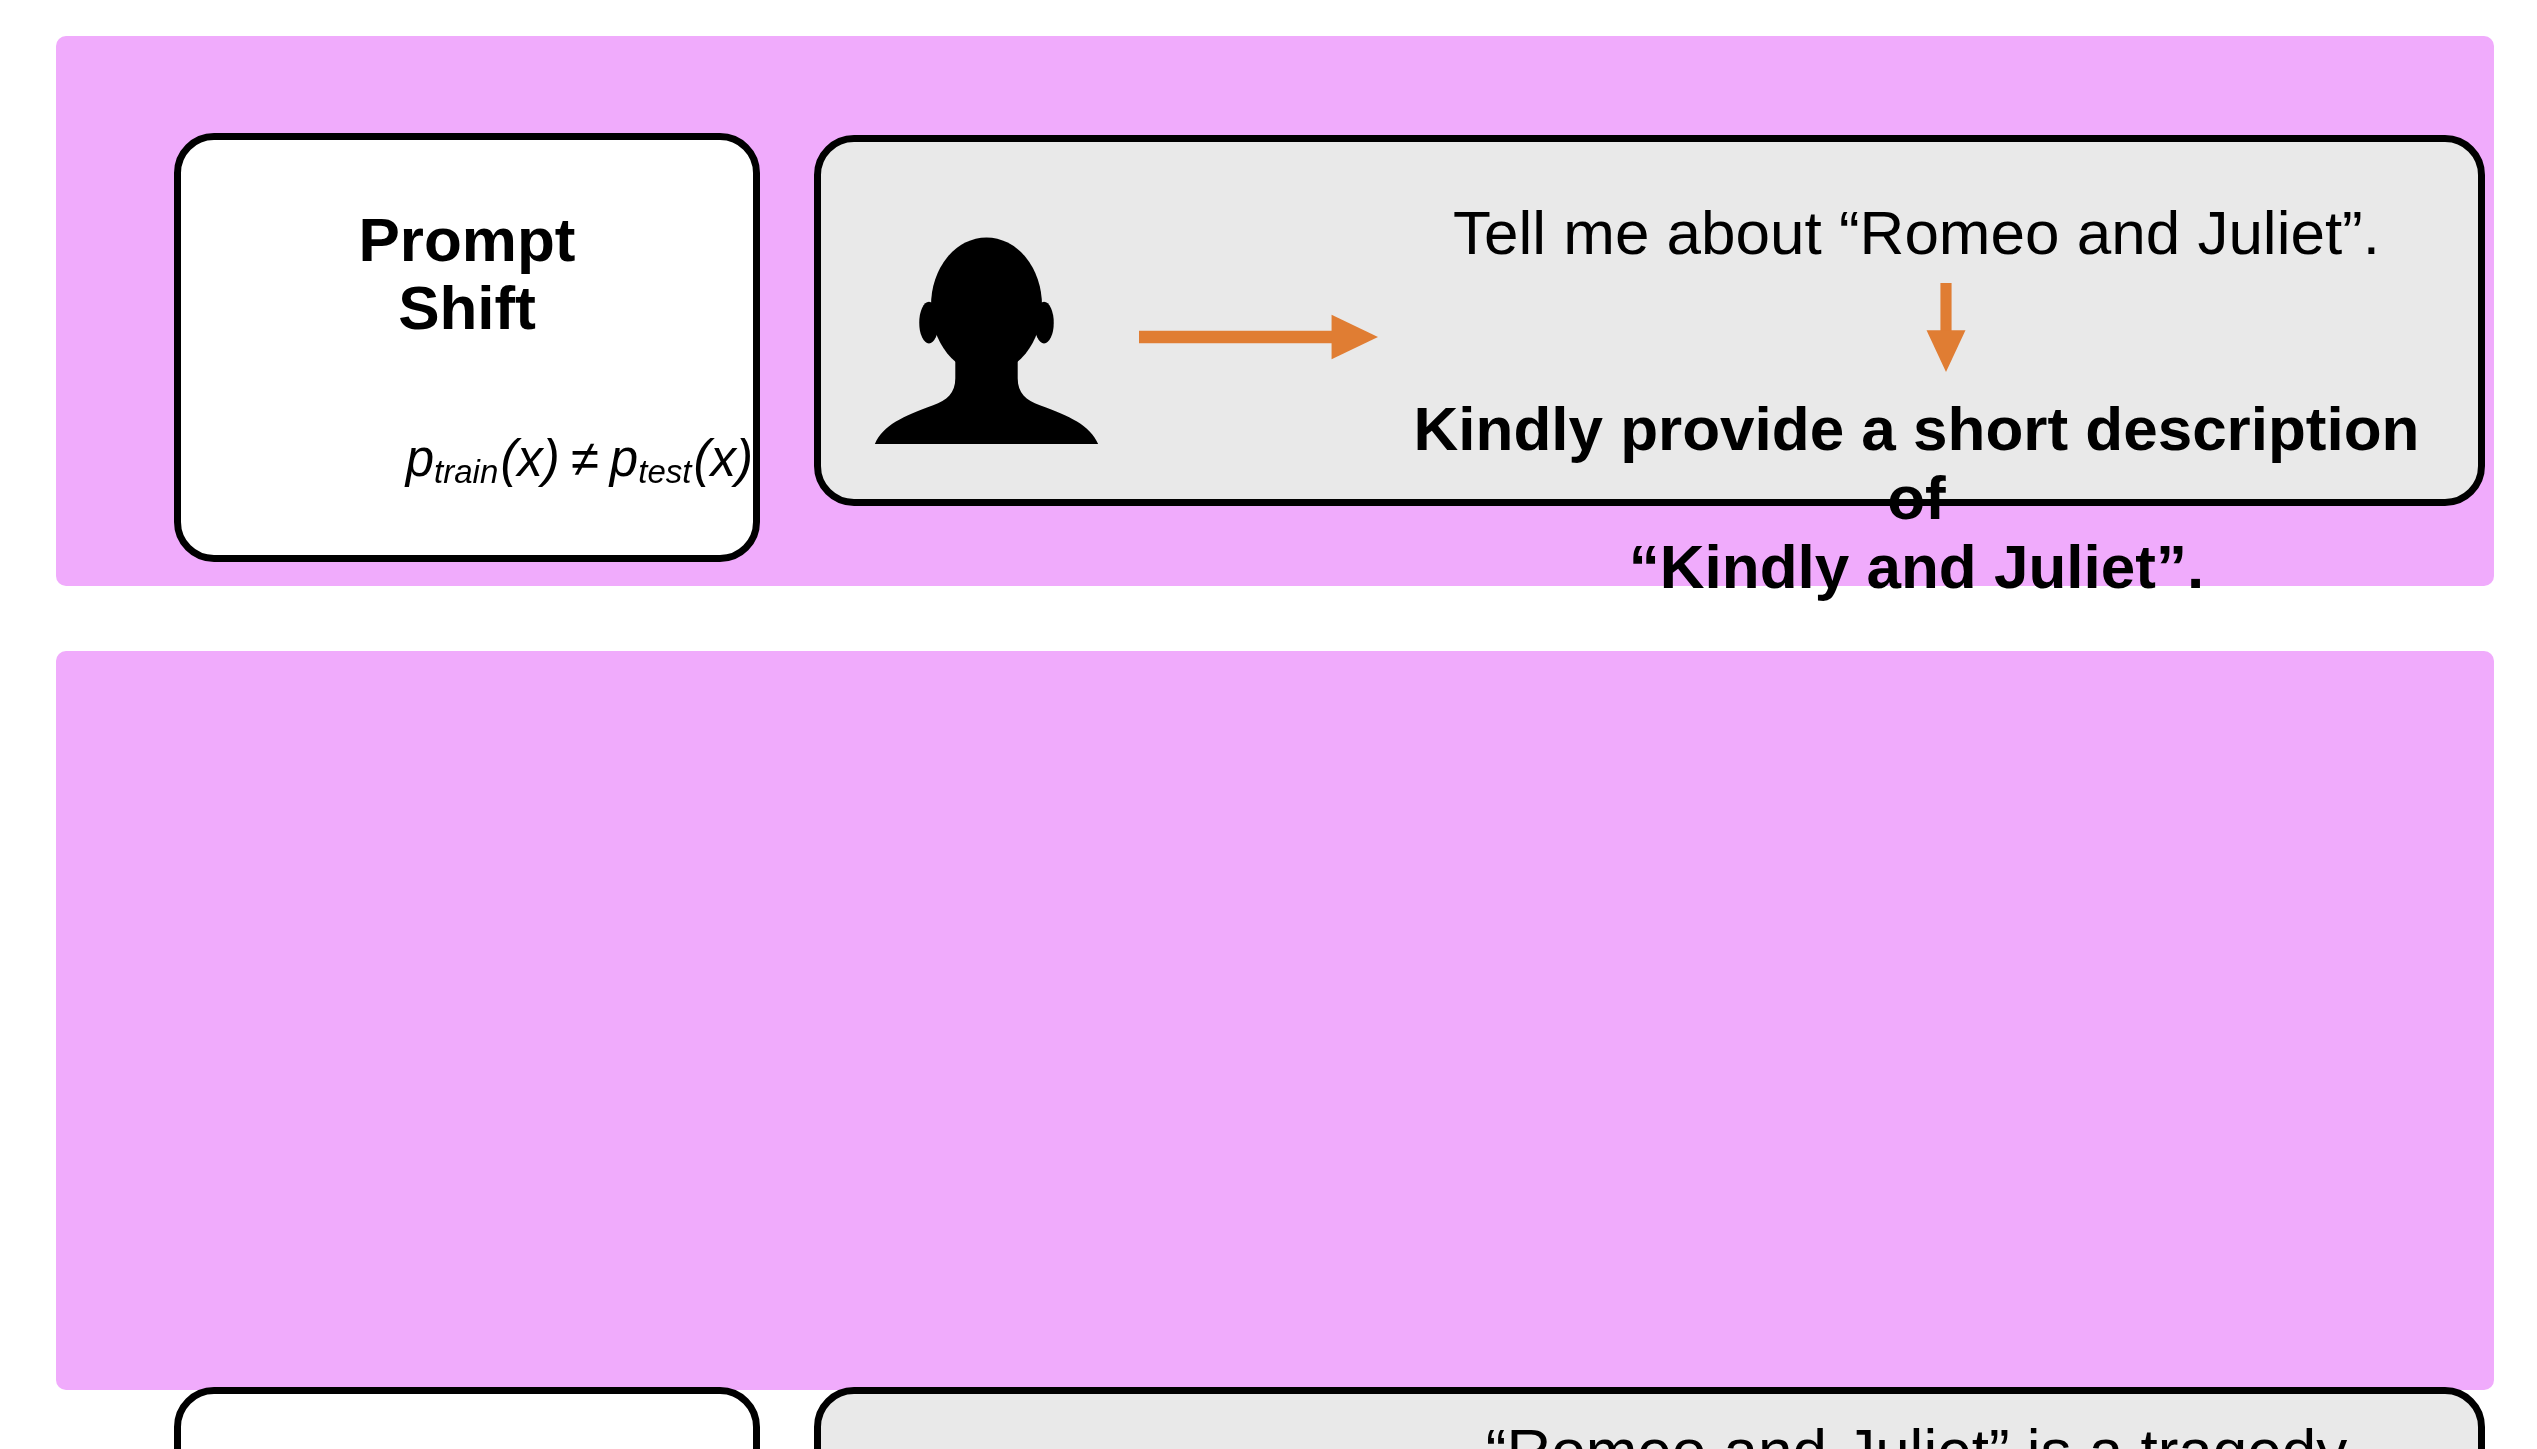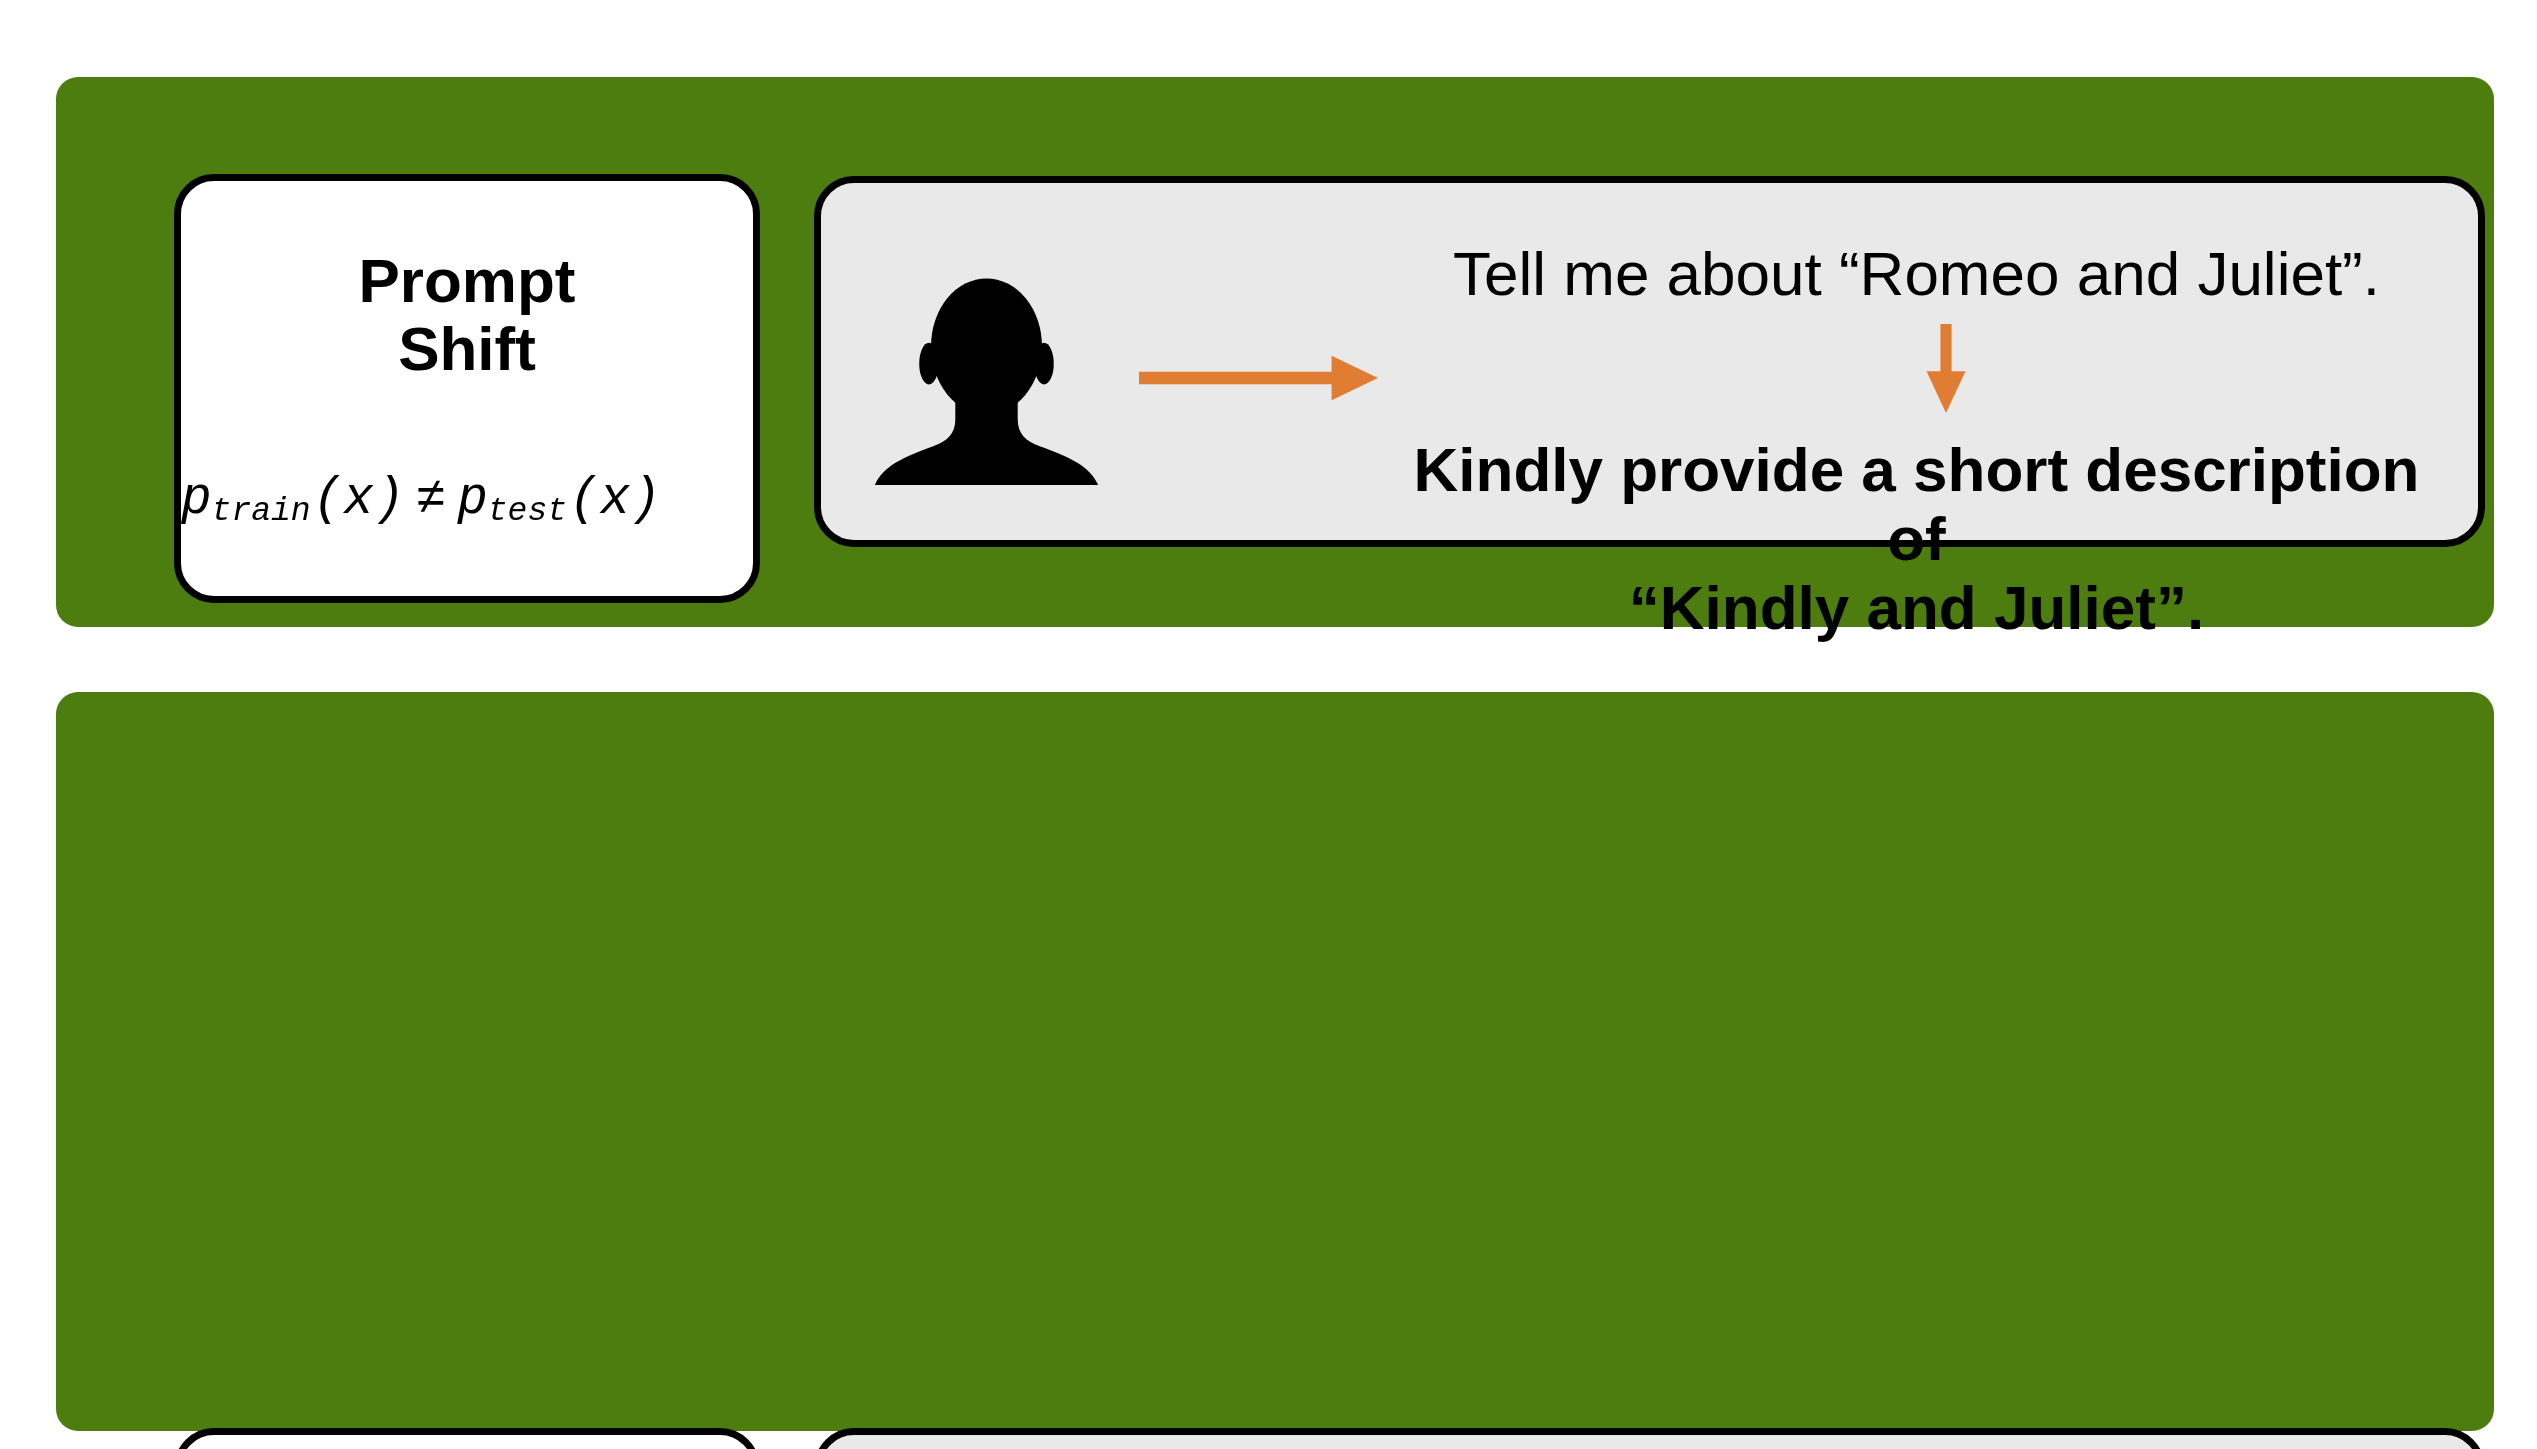--- a/index.html
+++ b/index.html
@@ -1,42 +1,42 @@
 <!DOCTYPE html>
 <html style="font-size:11px"><head>
 <meta charset="utf-8">
 <style>
   html,body{margin:0;padding:0;}
   body{
     width:2538px;height:1449px;position:relative;background:#ffffff;
     font-family:"Liberation Sans",sans-serif;color:#000;
     -webkit-font-smoothing:antialiased;
   }
-  .band{position:absolute;background:#4d7c0f;border-radius:22px;margin-top:41px;}
+  .band{position:absolute;background:#f0abfc;border-radius:10px;}
   #band-top{left:56px;top:36px;width:2438px;height:550px;}
   #band-bottom{left:56px;top:651px;width:2438px;height:739px;}
 
   .box{position:absolute;border:7px solid #000;box-sizing:border-box;}
   .label-box{background:#ffffff;border-radius:40px;}
   .content-box{background:#e9e9e9;border-radius:40px;}
 
   #label-top{left:118px;top:97px;width:586px;height:429px;}
   #content-top{left:758px;top:99px;width:1671px;height:371px;}
   #label-bottom{left:118px;top:736px;width:586px;height:548px;}
   #content-bottom{left:758px;top:736px;width:1671px;height:548px;}
 
   .panel-title{
     position:absolute;left:0;right:0;text-align:center;
     font-weight:bold;font-size:62px;line-height:68px;
   }
   #label-top .panel-title{top:66px;}
 
   .formula{
-    position:absolute;left:0;right:0;text-align:left;
-    font-family:Liberation Mono, monospace;font-style:italic;
+    position:absolute;left:0;right:0;text-align:right;
+    font-family:Liberation Sans, sans-serif;font-style:italic;
     font-size:51px;line-height:62px;white-space:nowrap;
   }
   #label-top .formula{top:288px;}
   .formula sub{font-size:33px;line-height:0;vertical-align:-0.22em;margin-right:2.1px;}
   .formula .op{margin:0 11px;font-style:normal;}
 
   .msg{
     position:absolute;left:555px;right:21px;text-align:center;
     font-size:62px;line-height:69px;
   }

